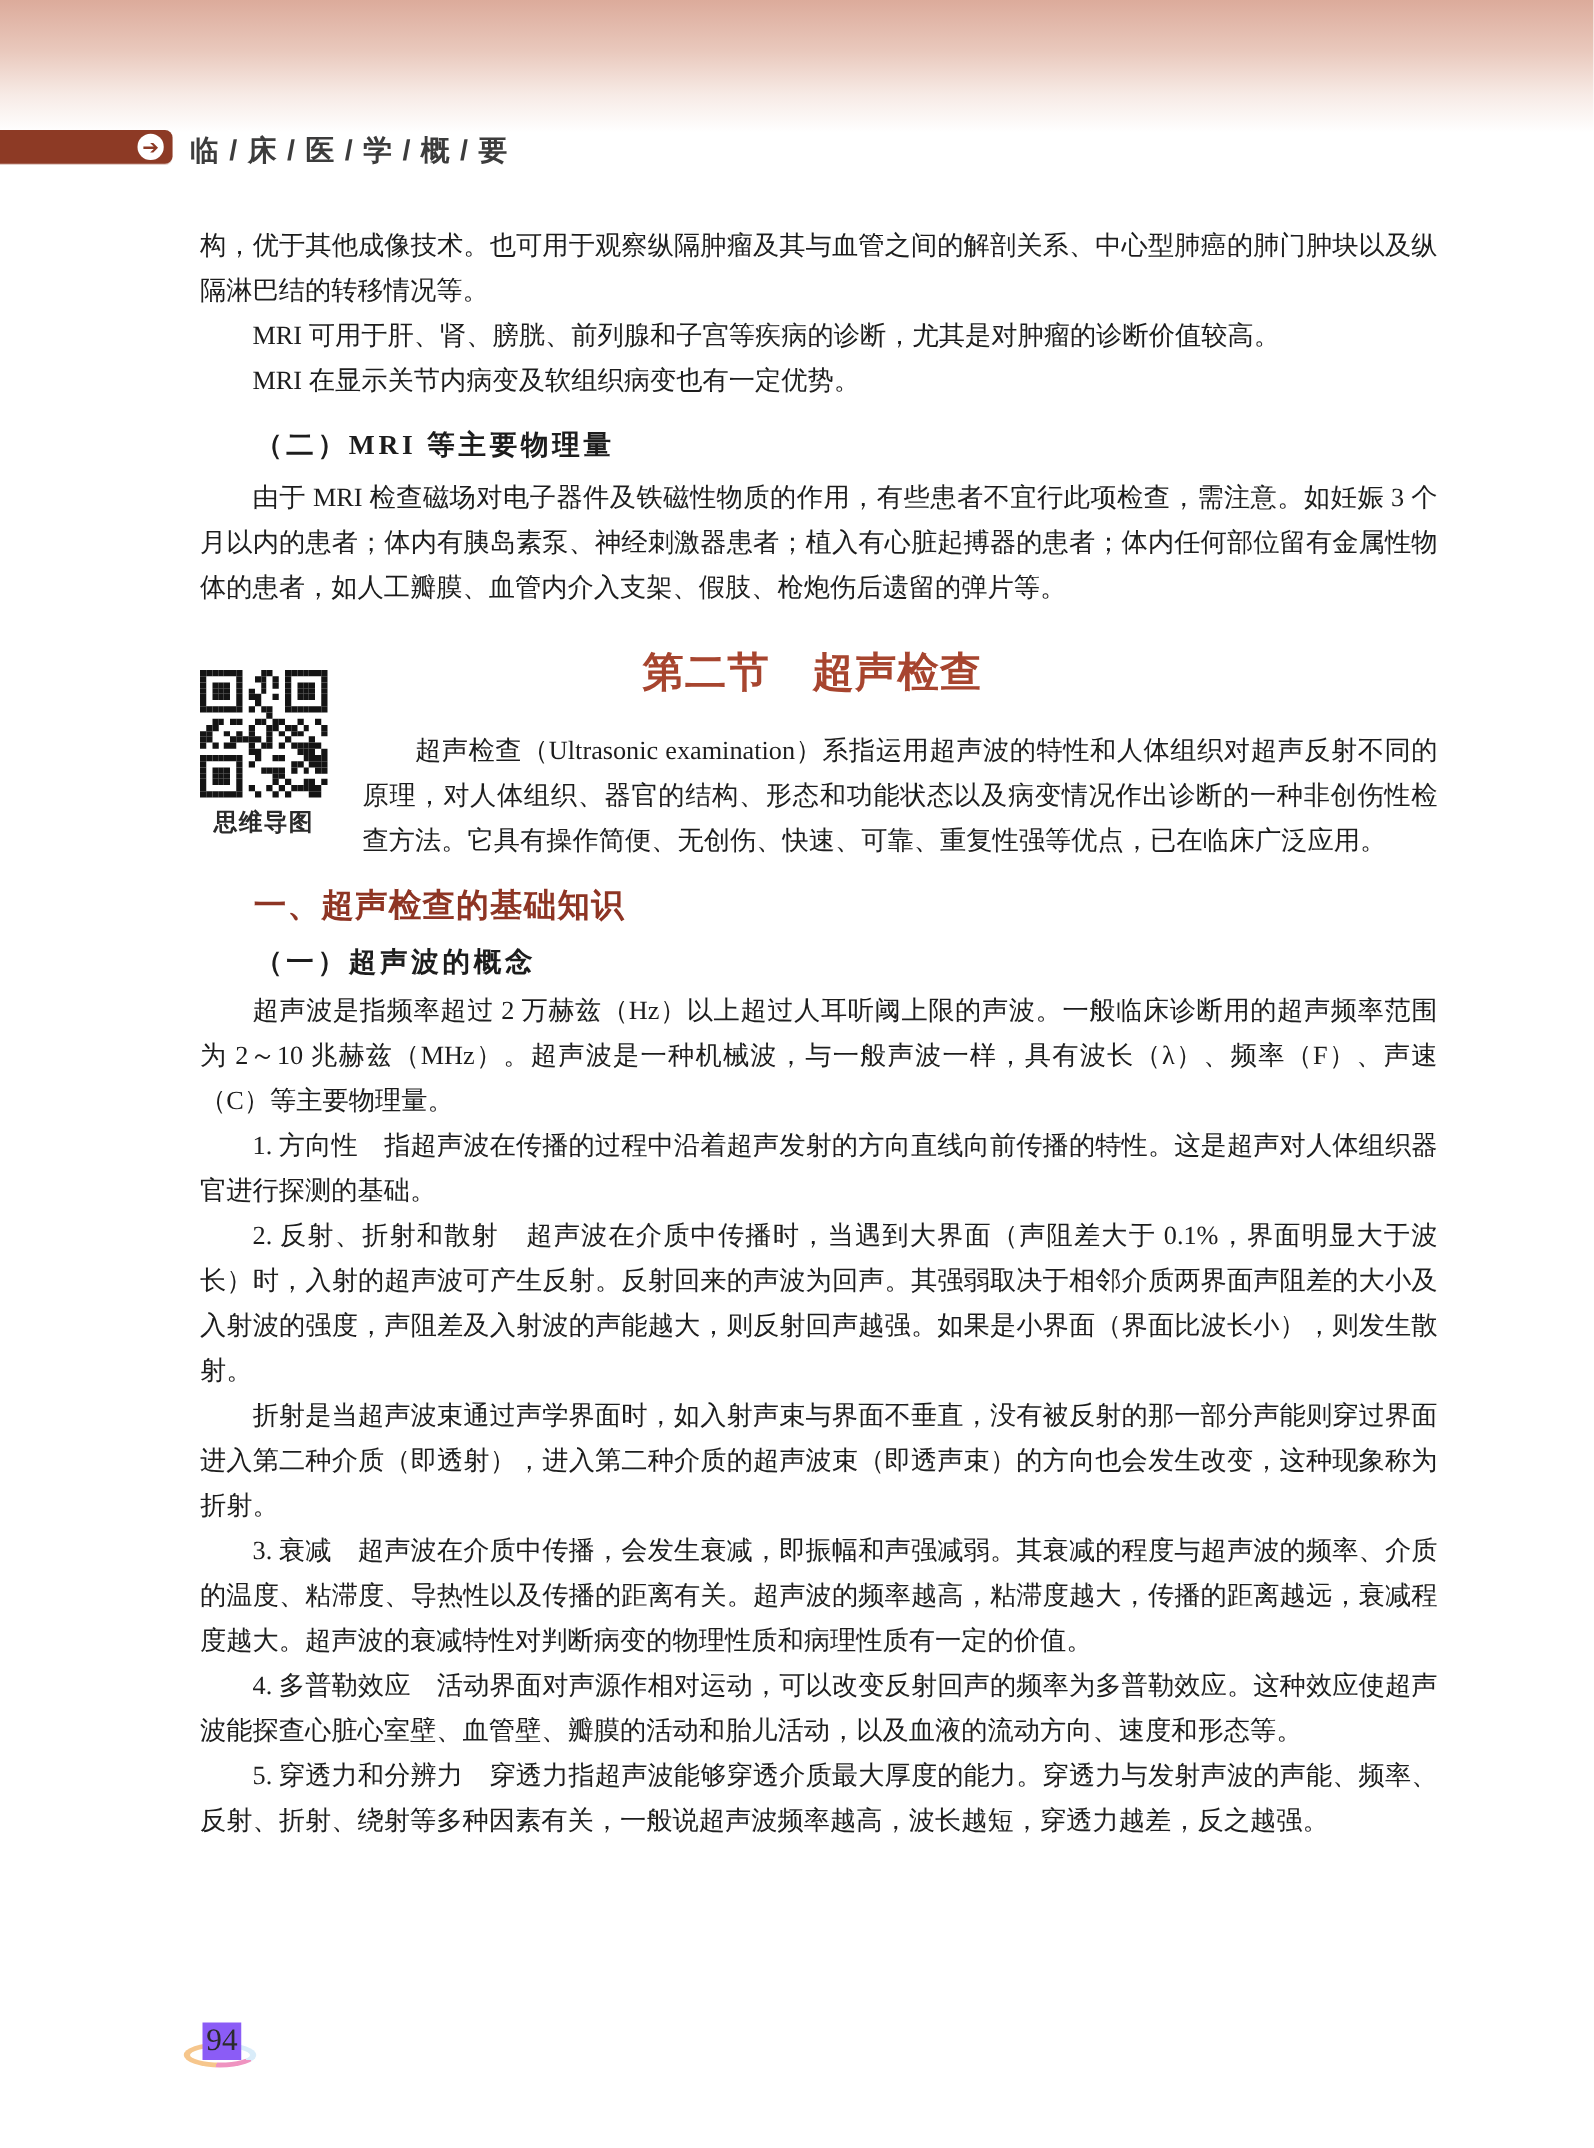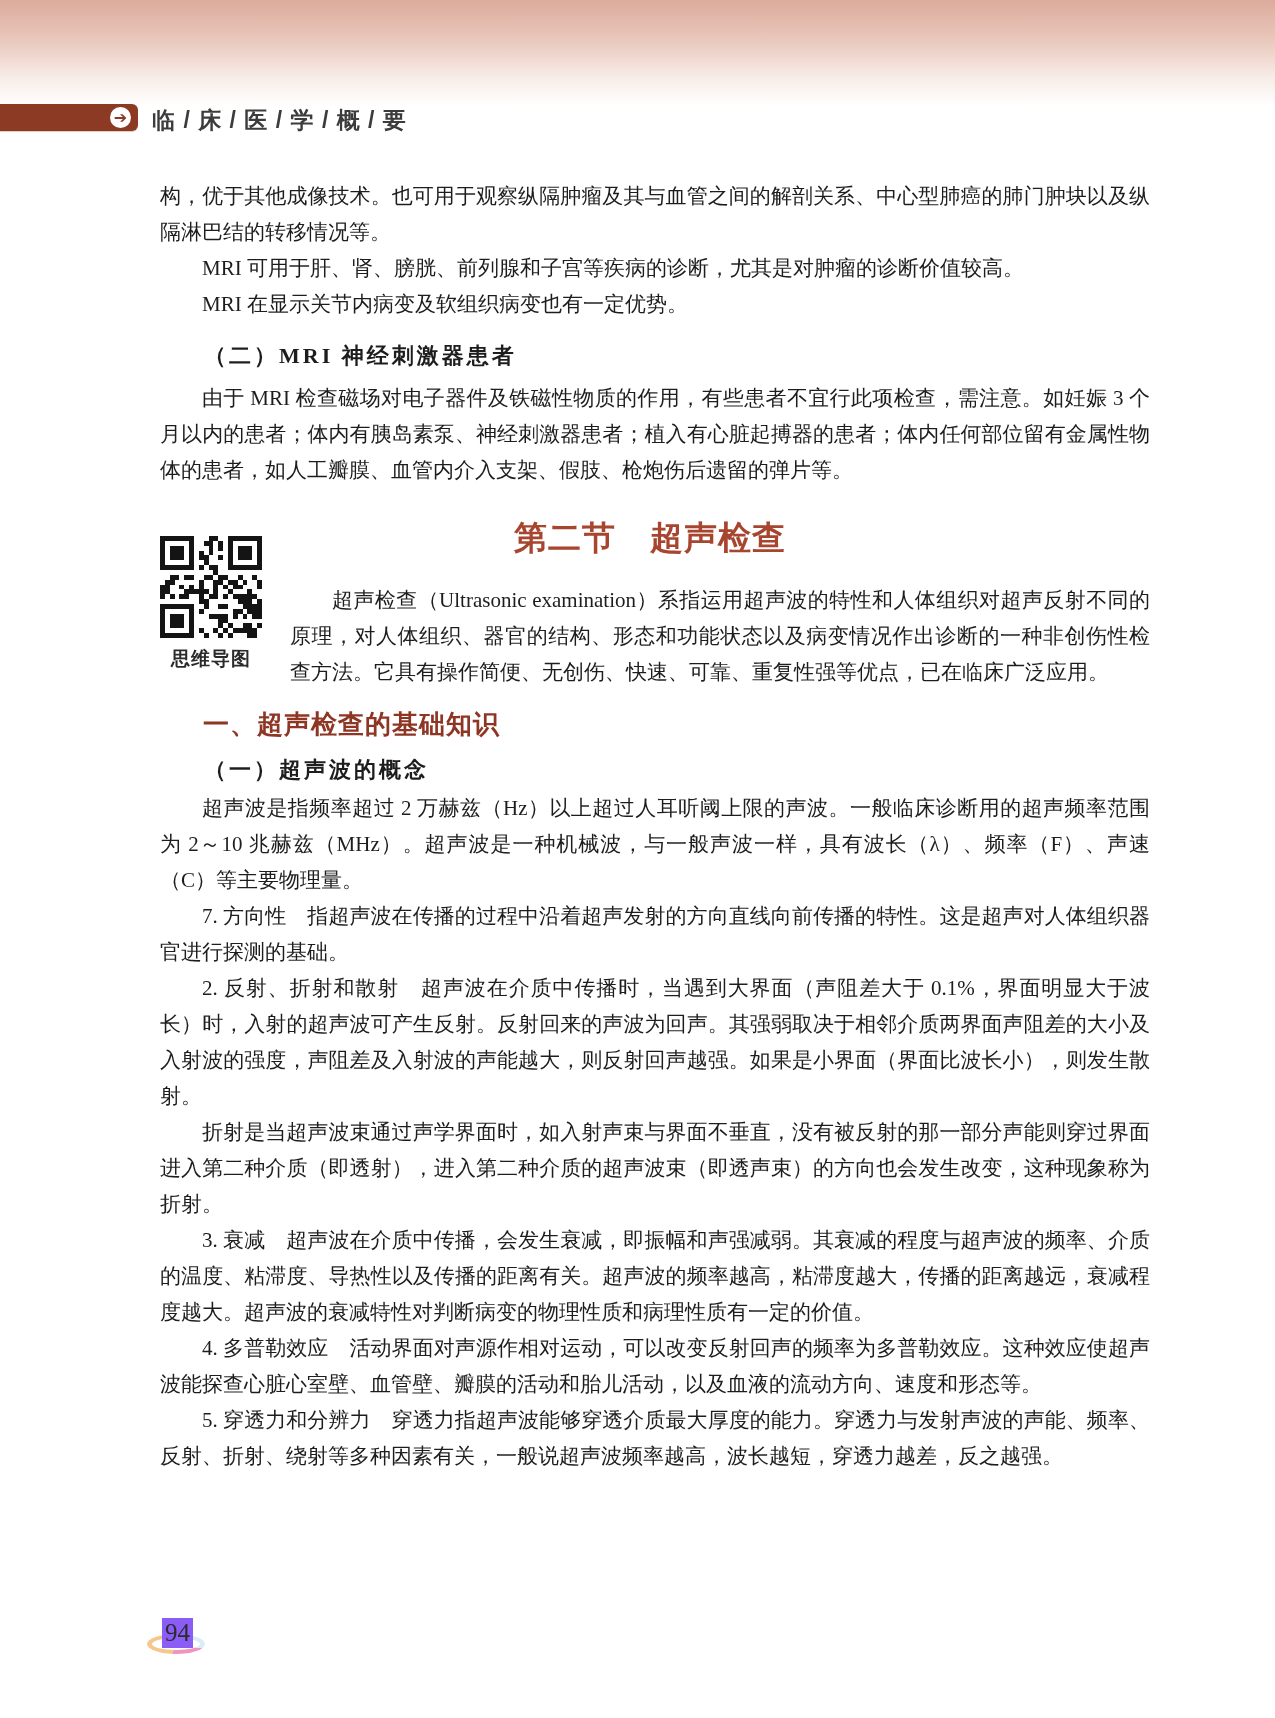--- a/index.html
+++ b/index.html
@@ -99,21 +99,21 @@
     </div>
     <div class="brand-title">临 / 床 / 医 / 学 / 概 / 要</div>
   </div>
 
   <div class="content">
 
     <p class="cont">构，优于其他成像技术。也可用于观察纵隔肿瘤及其与血管之间的解剖关系、中心型肺癌的肺门肿块以及纵隔淋巴结的转移情况等。</p>
     <p>MRI 可用于肝、肾、膀胱、前列腺和子宫等疾病的诊断，尤其是对肿瘤的诊断价值较高。</p>
     <p>MRI 在显示关节内病变及软组织病变也有一定优势。</p>
 
-    <h4 class="kai">（二）MRI 神经刺激器患者</h4>
+    <h4 class="kai">（二）MRI 等主要物理量</h4>
     <p>由于 MRI 检查磁场对电子器件及铁磁性物质的作用，有些患者不宜行此项检查，需注意。如妊娠 3 个月以内的患者；体内有胰岛素泵、神经刺激器患者；植入有心脏起搏器的患者；体内任何部位留有金属性物体的患者，如人工瓣膜、血管内介入支架、假肢、枪炮伤后遗留的弹片等。</p>
 
     <div class="section2">
       <div class="qr-block">
         <div class="qr">
             <div class="on"></div>
             <div class="on"></div>
             <div class="on"></div>
             <div class="on"></div>
             <div class="on"></div>
@@ -558,21 +558,21 @@
       </div>
       <h2 class="sec-title">第二节　超声检查</h2>
       <p>超声检查（Ultrasonic examination）系指运用超声波的特性和人体组织对超声反射不同的原理，对人体组织、器官的结构、形态和功能状态以及病变情况作出诊断的一种非创伤性检查方法。它具有操作简便、无创伤、快速、可靠、重复性强等优点，已在临床广泛应用。</p>
     </div>
 
     <h3 class="red-head">一、超声检查的基础知识</h3>
 
     <h4 class="kai kai-sub">（一）超声波的概念</h4>
     <p>超声波是指频率超过 2 万赫兹（Hz）以上超过人耳听阈上限的声波。一般临床诊断用的超声频率范围为 2～10 兆赫兹（MHz）。超声波是一种机械波，与一般声波一样，具有波长（λ）、频率（F）、声速（C）等主要物理量。</p>
 
-    <p>7. 方向性　指超声波在传播的过程中沿着超声发射的方向直线向前传播的特性。这是超声对人体组织器官进行探测的基础。</p>
+    <p>1. 方向性　指超声波在传播的过程中沿着超声发射的方向直线向前传播的特性。这是超声对人体组织器官进行探测的基础。</p>
     <p>2. 反射、折射和散射　超声波在介质中传播时，当遇到大界面（声阻差大于 0.1%，界面明显大于波长）时，入射的超声波可产生反射。反射回来的声波为回声。其强弱取决于相邻介质两界面声阻差的大小及入射波的强度，声阻差及入射波的声能越大，则反射回声越强。如果是小界面（界面比波长小），则发生散射。</p>
     <p>折射是当超声波束通过声学界面时，如入射声束与界面不垂直，没有被反射的那一部分声能则穿过界面进入第二种介质（即透射），进入第二种介质的超声波束（即透声束）的方向也会发生改变，这种现象称为折射。</p>
     <p>3. 衰减　超声波在介质中传播，会发生衰减，即振幅和声强减弱。其衰减的程度与超声波的频率、介质的温度、粘滞度、导热性以及传播的距离有关。超声波的频率越高，粘滞度越大，传播的距离越远，衰减程度越大。超声波的衰减特性对判断病变的物理性质和病理性质有一定的价值。</p>
     <p>4. 多普勒效应　活动界面对声源作相对运动，可以改变反射回声的频率为多普勒效应。这种效应使超声波能探查心脏心室壁、血管壁、瓣膜的活动和胎儿活动，以及血液的流动方向、速度和形态等。</p>
     <p>5. 穿透力和分辨力　穿透力指超声波能够穿透介质最大厚度的能力。穿透力与发射声波的声能、频率、反射、折射、绕射等多种因素有关，一般说超声波频率越高，波长越短，穿透力越差，反之越强。</p>
   </div>
 
   <div class="footer">
     <div class="ring"></div>
     <div class="page-num">94</div>

